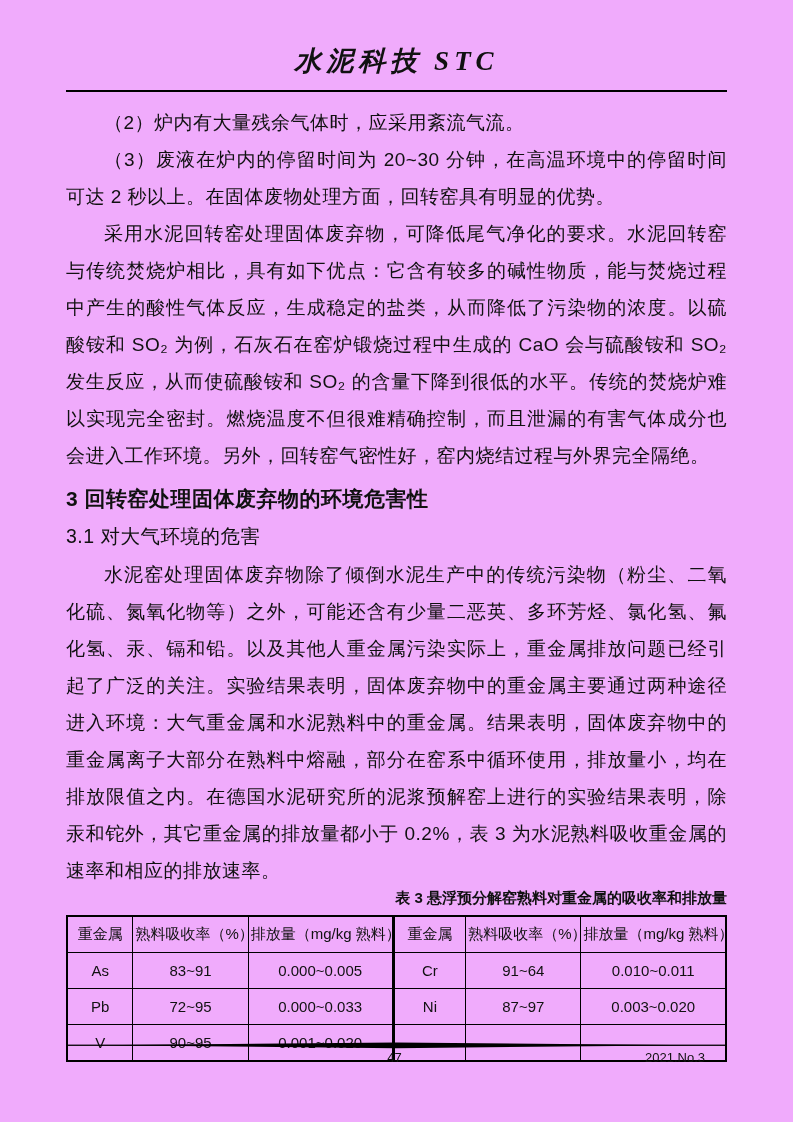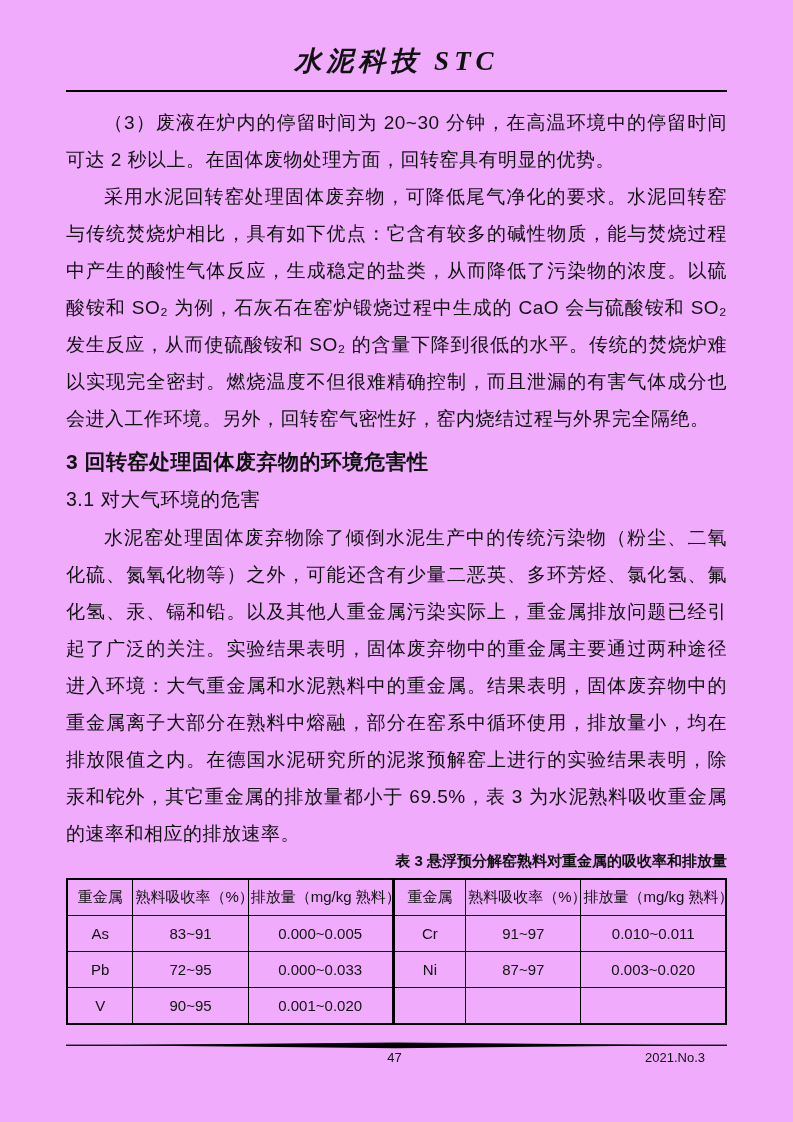--- a/index.html
+++ b/index.html
@@ -85,27 +85,28 @@
 </head>
 <body>
 
 <div class="page">
   <div class="content">
 
     <div class="journal-title">水泥科技 STC</div>
     <hr class="header-rule">
 
     <div class="body-text">
+      <p>（2）炉内有大量残余气体时，应采用紊流气流。</p>
       <p>（3）废液在炉内的停留时间为 20~30 分钟，在高温环境中的停留时间可达 2 秒以上。在固体废物处理方面，回转窑具有明显的优势。</p>
       <p>采用水泥回转窑处理固体废弃物，可降低尾气净化的要求。水泥回转窑与传统焚烧炉相比，具有如下优点：它含有较多的碱性物质，能与焚烧过程中产生的酸性气体反应，生成稳定的盐类，从而降低了污染物的浓度。以硫酸铵和 SO₂ 为例，石灰石在窑炉锻烧过程中生成的 CaO 会与硫酸铵和 SO₂ 发生反应，从而使硫酸铵和 SO₂ 的含量下降到很低的水平。传统的焚烧炉难以实现完全密封。燃烧温度不但很难精确控制，而且泄漏的有害气体成分也会进入工作环境。另外，回转窑气密性好，窑内烧结过程与外界完全隔绝。</p>
 
       <h2 class="section-heading">3 回转窑处理固体废弃物的环境危害性</h2>
       <h3 class="subsection-heading">3.1 对大气环境的危害</h3>
 
-      <p>水泥窑处理固体废弃物除了倾倒水泥生产中的传统污染物（粉尘、二氧化硫、氮氧化物等）之外，可能还含有少量二恶英、多环芳烃、氯化氢、氟化氢、汞、镉和铅。以及其他人重金属污染实际上，重金属排放问题已经引起了广泛的关注。实验结果表明，固体废弃物中的重金属主要通过两种途径进入环境：大气重金属和水泥熟料中的重金属。结果表明，固体废弃物中的重金属离子大部分在熟料中熔融，部分在窑系中循环使用，排放量小，均在排放限值之内。在德国水泥研究所的泥浆预解窑上进行的实验结果表明，除汞和铊外，其它重金属的排放量都小于 69.5%，表 3 为水泥熟料吸收重金属的速率和相应的排放速率。</p>
+      <p>水泥窑处理固体废弃物除了倾倒水泥生产中的传统污染物（粉尘、二氧化硫、氮氧化物等）之外，可能还含有少量二恶英、多环芳烃、氯化氢、氟化氢、汞、镉和铅。以及其他人重金属污染实际上，重金属排放问题已经引起了广泛的关注。实验结果表明，固体废弃物中的重金属主要通过两种途径进入环境：大气重金属和水泥熟料中的重金属。结果表明，固体废弃物中的重金属离子大部分在熟料中熔融，部分在窑系中循环使用，排放量小，均在排放限值之内。在德国水泥研究所的泥浆预解窑上进行的实验结果表明，除汞和铊外，其它重金属的排放量都小于 0.2%，表 3 为水泥熟料吸收重金属的速率和相应的排放速率。</p>
     </div>
 
     <div class="table-caption">表 3  悬浮预分解窑熟料对重金属的吸收率和排放量</div>
 
     <table class="data-table">
       <colgroup>
         <col style="width:10%">
         <col style="width:17.5%">
         <col style="width:22%">
         <col style="width:11%">
@@ -121,21 +122,21 @@
           <th>熟料吸收率（%）</th>
           <th>排放量（mg/kg 熟料）</th>
         </tr>
       </thead>
       <tbody>
         <tr>
           <td>As</td>
           <td>83~91</td>
           <td class="mid-divider">0.000~0.005</td>
           <td>Cr</td>
-          <td>91~97</td>
+          <td>91~64</td>
           <td>0.010~0.011</td>
         </tr>
         <tr>
           <td>Pb</td>
           <td>72~95</td>
           <td class="mid-divider">0.000~0.033</td>
           <td>Ni</td>
           <td>87~97</td>
           <td>0.003~0.020</td>
         </tr>

